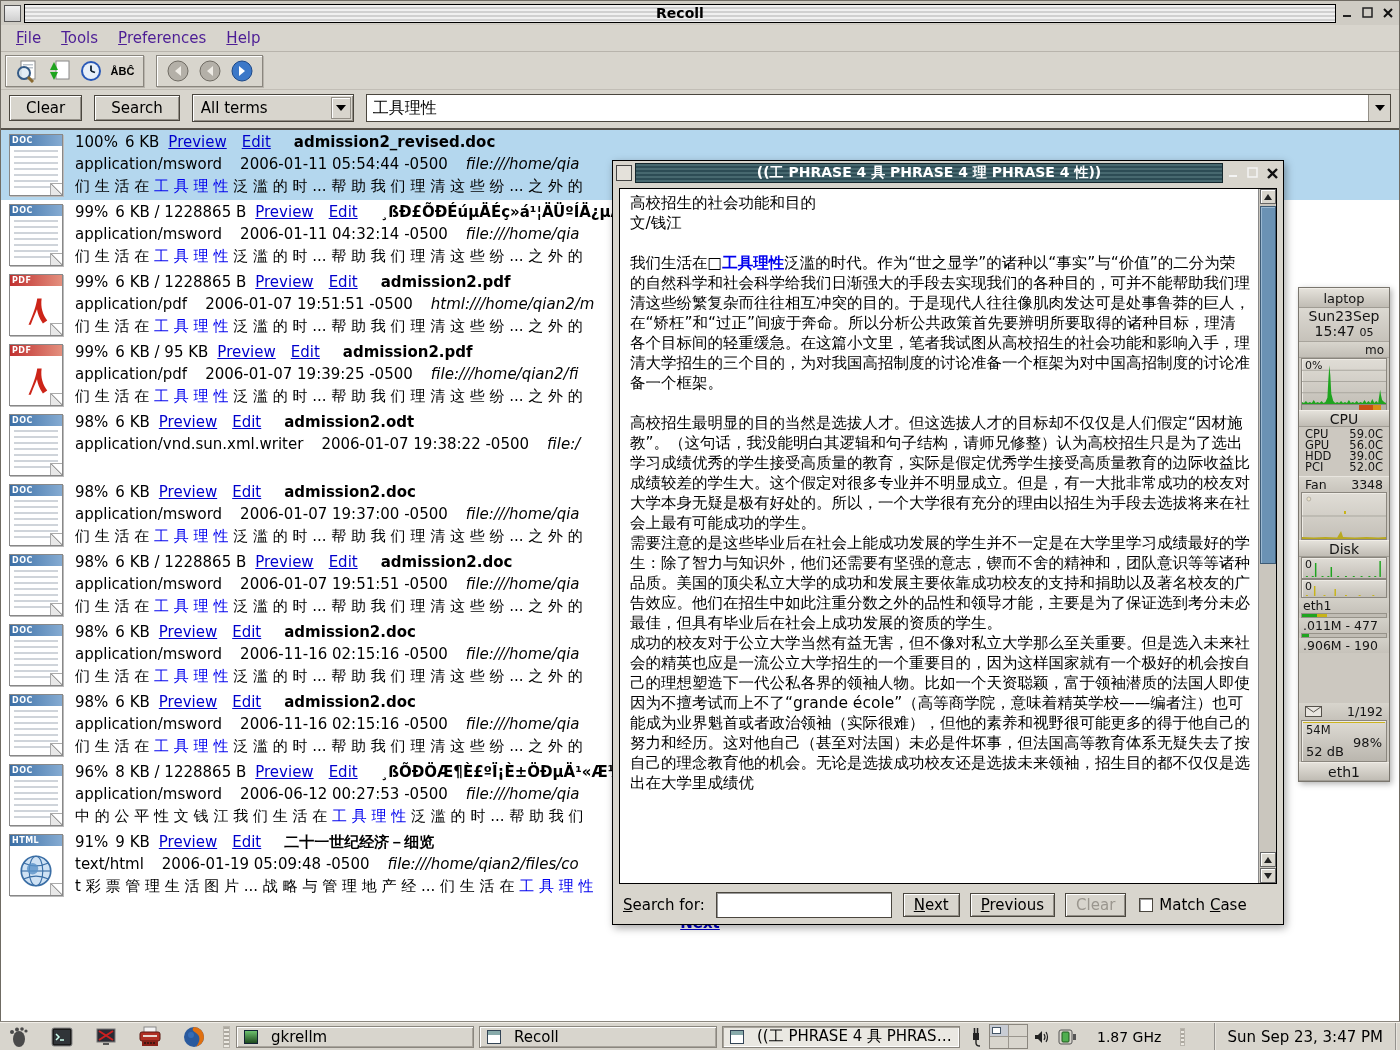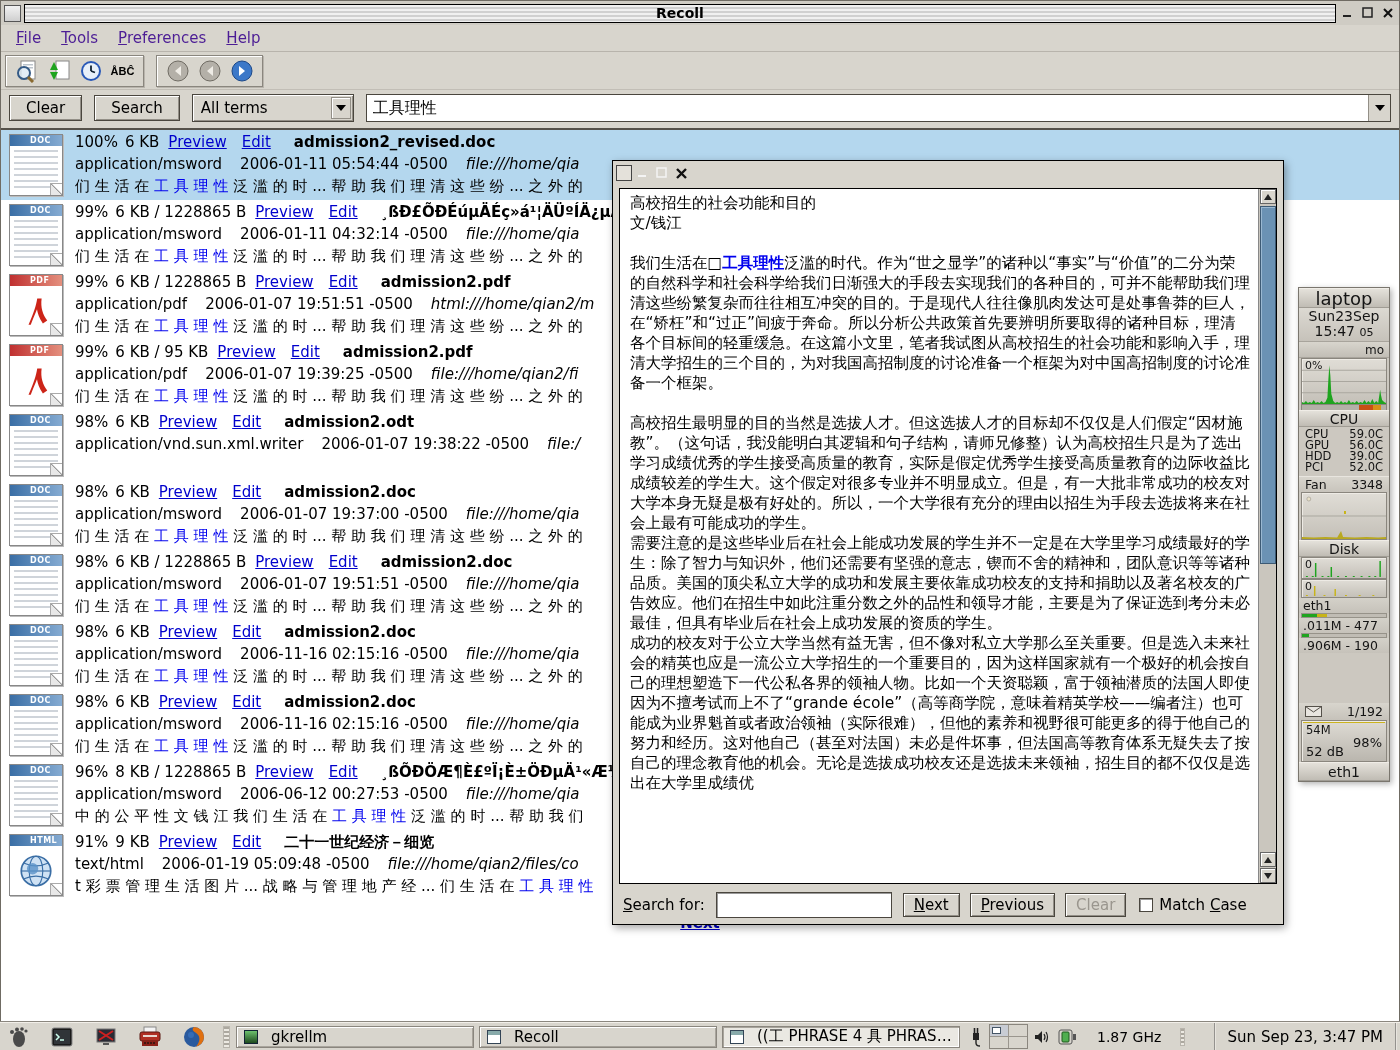--- a/index.html
+++ b/index.html
@@ -35,21 +35,21 @@
 
   .results-area{position:absolute;top:127px;left:0;right:0;bottom:0;background:#fff;border-top:2px solid #55514a;overflow:hidden;}
   .results-header{padding:7px 10px 5px;font-size:15px;color:#000;white-space:nowrap;}
   .rh-title{font-weight:bold;font-size:16px;margin-right:20px;}
   .rh-b{font-weight:bold;}
   .link{color:#0000cc;text-decoration:underline;cursor:pointer;}
 
   .r-row{display:flex;padding:1px 0;white-space:nowrap;}
   .r-row.sel{background:#b4d7ee;}
   .ficon{position:relative;width:54px;height:62px;margin:3px 12px 3px 8px;background:#fff;border:1px solid #888;box-shadow:1px 1px 0 #bbb;flex:0 0 auto;overflow:hidden;}
-  .fband{height:11px;color:#fff;font-size:8px;font-weight:bold;line-height:11px;padding-left:20px;letter-spacing:.5px;background:linear-gradient(90deg,#3a6ea5,#85abd2);}
+  .fband{height:11px;color:#fff;font-size:8px;font-weight:bold;line-height:11px;padding-left:2px;letter-spacing:.5px;background:linear-gradient(90deg,#3a6ea5,#85abd2);}
   .ficon.pdf .fband{background:linear-gradient(90deg,#c03030,#e4907e);}
   .fbody{position:absolute;left:4px;right:4px;top:15px;bottom:5px;background:repeating-linear-gradient(180deg,#cfd4da 0 2px,transparent 2px 6px);}
   .fcenter{position:absolute;left:0;right:0;top:12px;bottom:0;display:flex;align-items:center;justify-content:center;background:#fff;}
   .fold{position:absolute;right:-1px;bottom:-1px;width:13px;height:13px;background:linear-gradient(45deg,#e8e8e8 49%,#9a9a9a 50%,#fff 58%);border-left:1px solid #aaa;border-top:1px solid #aaa;}
   .r-body{flex:1;min-width:0;font-size:15px;line-height:22px;color:#000;overflow:hidden;}
   .r-pct{margin-right:7px;}
   .r-size{margin-right:9px;}
   .r-link{margin-right:15px;}
   .r-title{font-weight:bold;margin-left:8px;}
   .r-l2 span{margin-right:18px;}
@@ -78,21 +78,21 @@
   .tri-up{width:0;height:0;border-left:4px solid transparent;border-right:4px solid transparent;border-bottom:6px solid #222;}
   .tri-dn{width:0;height:0;border-left:4px solid transparent;border-right:4px solid transparent;border-top:6px solid #222;}
   .pw-findbar{height:38px;display:flex;align-items:center;gap:11px;padding:0 10px;font-size:15px;}
   .find-input{width:176px;height:26px;background:#fff;border:1px solid #4a463e;box-shadow:inset 1px 1px 0 #999;font-family:inherit;font-size:15px;padding:0 4px;}
   .mc-wrap{display:flex;align-items:center;gap:6px;margin-left:2px;}
   .checkbox{width:14px;height:14px;background:#fff;border:1px solid #4a463e;box-shadow:inset 1px 1px 0 #999;}
 
   
   .gkrellm{position:absolute;left:1298px;top:287px;width:92px;z-index:6;background:#ccc8c0;border:1px solid #7a766e;box-shadow:2px 2px 6px rgba(0,0,0,.3);color:#141414;}
   .gk-label{height:17px;display:flex;align-items:center;justify-content:center;background:linear-gradient(180deg,#e4e1da,#c0bcb4);border-top:1px solid #f0ede7;border-bottom:1px solid #a09c94;font-size:14px;}
-  .gk-host{height:20px;font-size:18px;}
+  .gk-host{height:20px;font-size:13px;}
   .gk-clock{padding:1px 0;text-align:center;line-height:15px;font-size:14px;background:linear-gradient(180deg,#dcd9d2,#c6c2ba);border-bottom:1px solid #a8a49c;}
   .gk-sec{font-size:11px;}
   .gk-ticker{height:16px;display:flex;align-items:center;justify-content:flex-end;padding:0 5px;font-size:12px;background:linear-gradient(180deg,#d8d5cd,#c2beb6);border-bottom:1px solid #a8a49c;}
   .gk-chart{position:relative;margin:0 2px;background:linear-gradient(180deg,#e0ddd6,#c4c0b8);border:1px solid #8a867e;box-shadow:inset 1px 1px 0 #eeebe5;}
   .gk-chart svg{display:block;width:100%;height:100%;}
   .gk-cl{position:absolute;left:3px;top:0;font-size:11px;line-height:13px;}
   .gk-krell{height:5px;margin:0 2px;background:linear-gradient(90deg,#b4b0a8 0 68%,#c85014 68% 84%,#d89018 84% 94%,#b4b0a8 94%);border-left:1px solid #8a867e;border-right:1px solid #8a867e;}
   .gk-srow{display:flex;justify-content:space-between;padding:0 6px;font-size:11.5px;line-height:11px;}
   .gk-row2{display:flex;justify-content:space-between;padding:0 6px;font-size:12.5px;line-height:15px;height:16px;background:linear-gradient(180deg,#d8d5cd,#c8c4bc);border-top:1px solid #e8e5df;}
   .gk-netlbl{display:flex;align-items:center;padding:0 4px;font-size:12.5px;height:15px;line-height:15px;background:linear-gradient(180deg,#d4d1c9,#c6c2ba);}
@@ -423,20 +423,23 @@
      </div>
    </div>
         </div>
       <div class="next-link"><a class="link">Next</a></div>
     </div>
   </div>
 
   <div class="preview-window">
     <div class="pw-titlebar">
       <span class="pw-appicon"></span>
+      <div class="pw-stripes">
+          <span>((工 PHRASE 4 具 PHRASE 4 理 PHRASE 4 性))</span>
+        </div>
       <button class="pw-btn">
           <svg width="12" height="12">
             <rect x="1" y="8" width="8" height="2" fill="#f4f4f4"></rect>
           </svg>
         </button>
       <button class="pw-btn">
           <svg width="12" height="12">
             <rect x="1" y="1" width="9" height="9" fill="none" stroke="#f4f4f4" stroke-width="1.5"></rect>
           </svg>
         </button>

